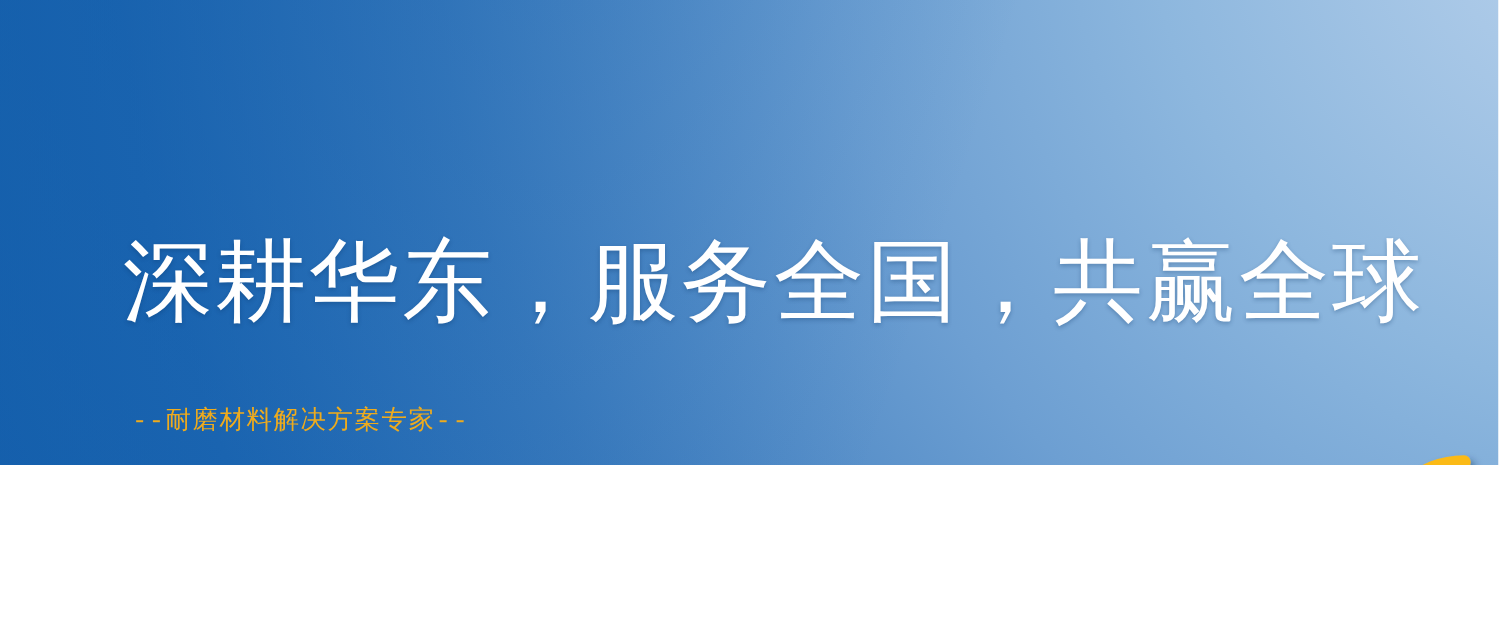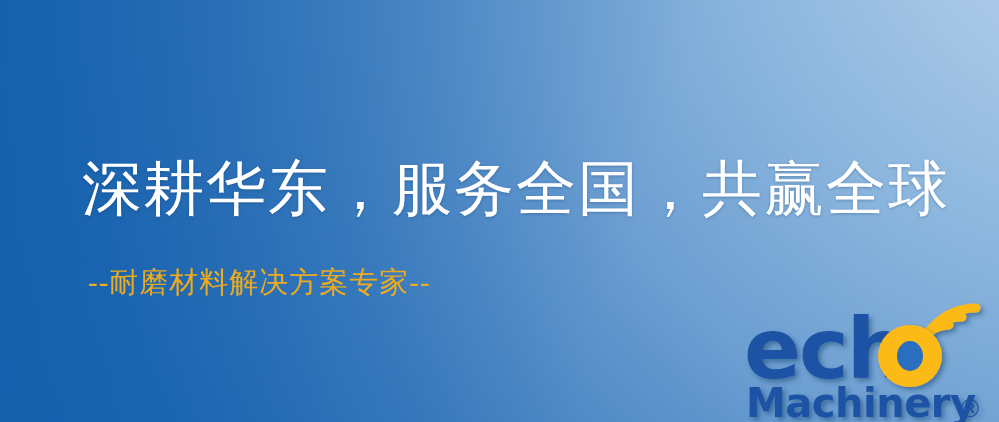--- a/index.html
+++ b/index.html
@@ -3,21 +3,21 @@
 <meta charset="utf-8">
 <style>
   html, body {
     margin: 0;
     padding: 0;
     background: #ffffff;
   }
   #banner {
     position: relative;
     width: 999px;
-    height: 422px;
+    height: 310px;
     overflow: hidden;
     font-family: "Liberation Sans", sans-serif;
     
     background:
       radial-gradient(circle at 112% -28%, #bfd6ee 0%, #a9c8e7 14%, #8db7de 30%, #6d9fd2 48%, #3d7cbe 70%, #1e66b2 88%, #1760ad 100%);
   }
   #bg-overlay {
     position: absolute;
     inset: 0;
     background: linear-gradient(108deg, rgba(18,94,170,0.55) 0%, rgba(20,98,174,0.30) 30%, rgba(255,255,255,0.00) 62%);
@@ -36,22 +36,22 @@
     color: #ffffff;
     white-space: nowrap;
     text-shadow: 0 1px 3px rgba(10,50,95,0.30);
   }
 
   
   #subtitle {
     position: absolute;
     left: 88px;
     top: 266px;
-    font-family: Liberation Serif, serif;
-    font-size: 29px;
+    font-family: Liberation Mono, monospace;
+    font-size: 17px;
     line-height: 32px;
     letter-spacing: 1px;
     color: #eeab1d;
     white-space: nowrap;
   }
 
   
   #logo {
     position: absolute;
     left: 744px;

